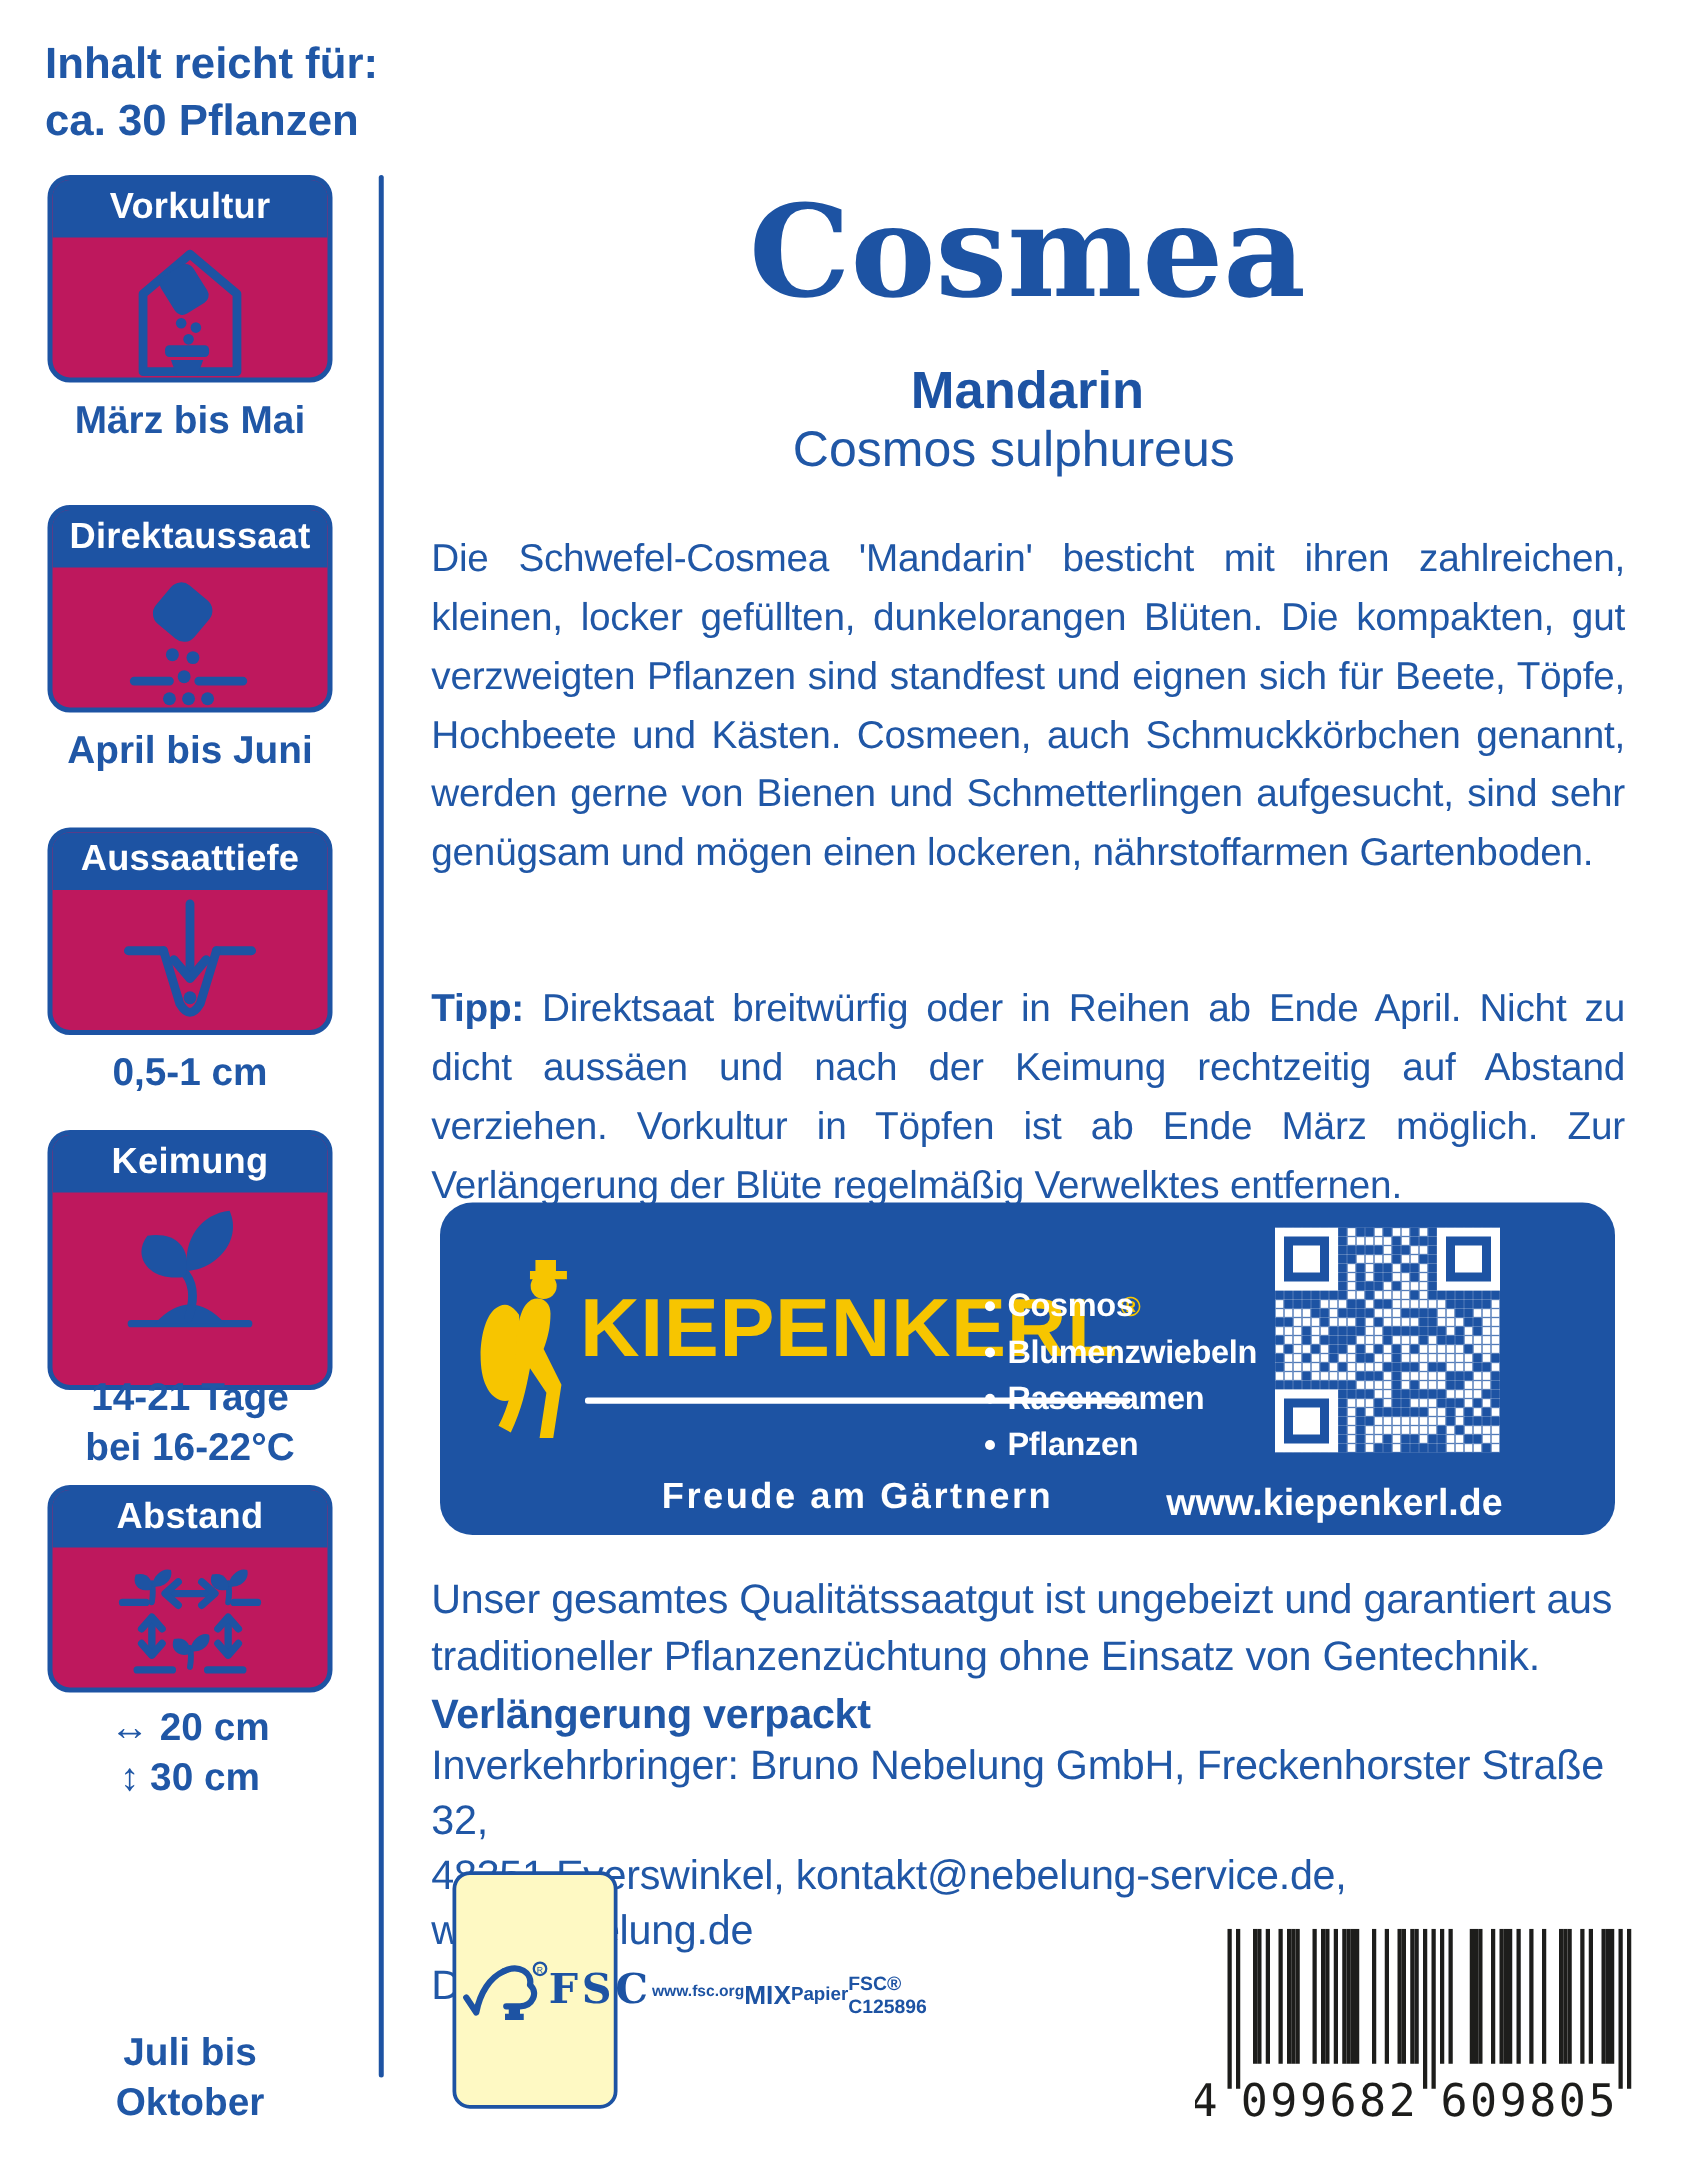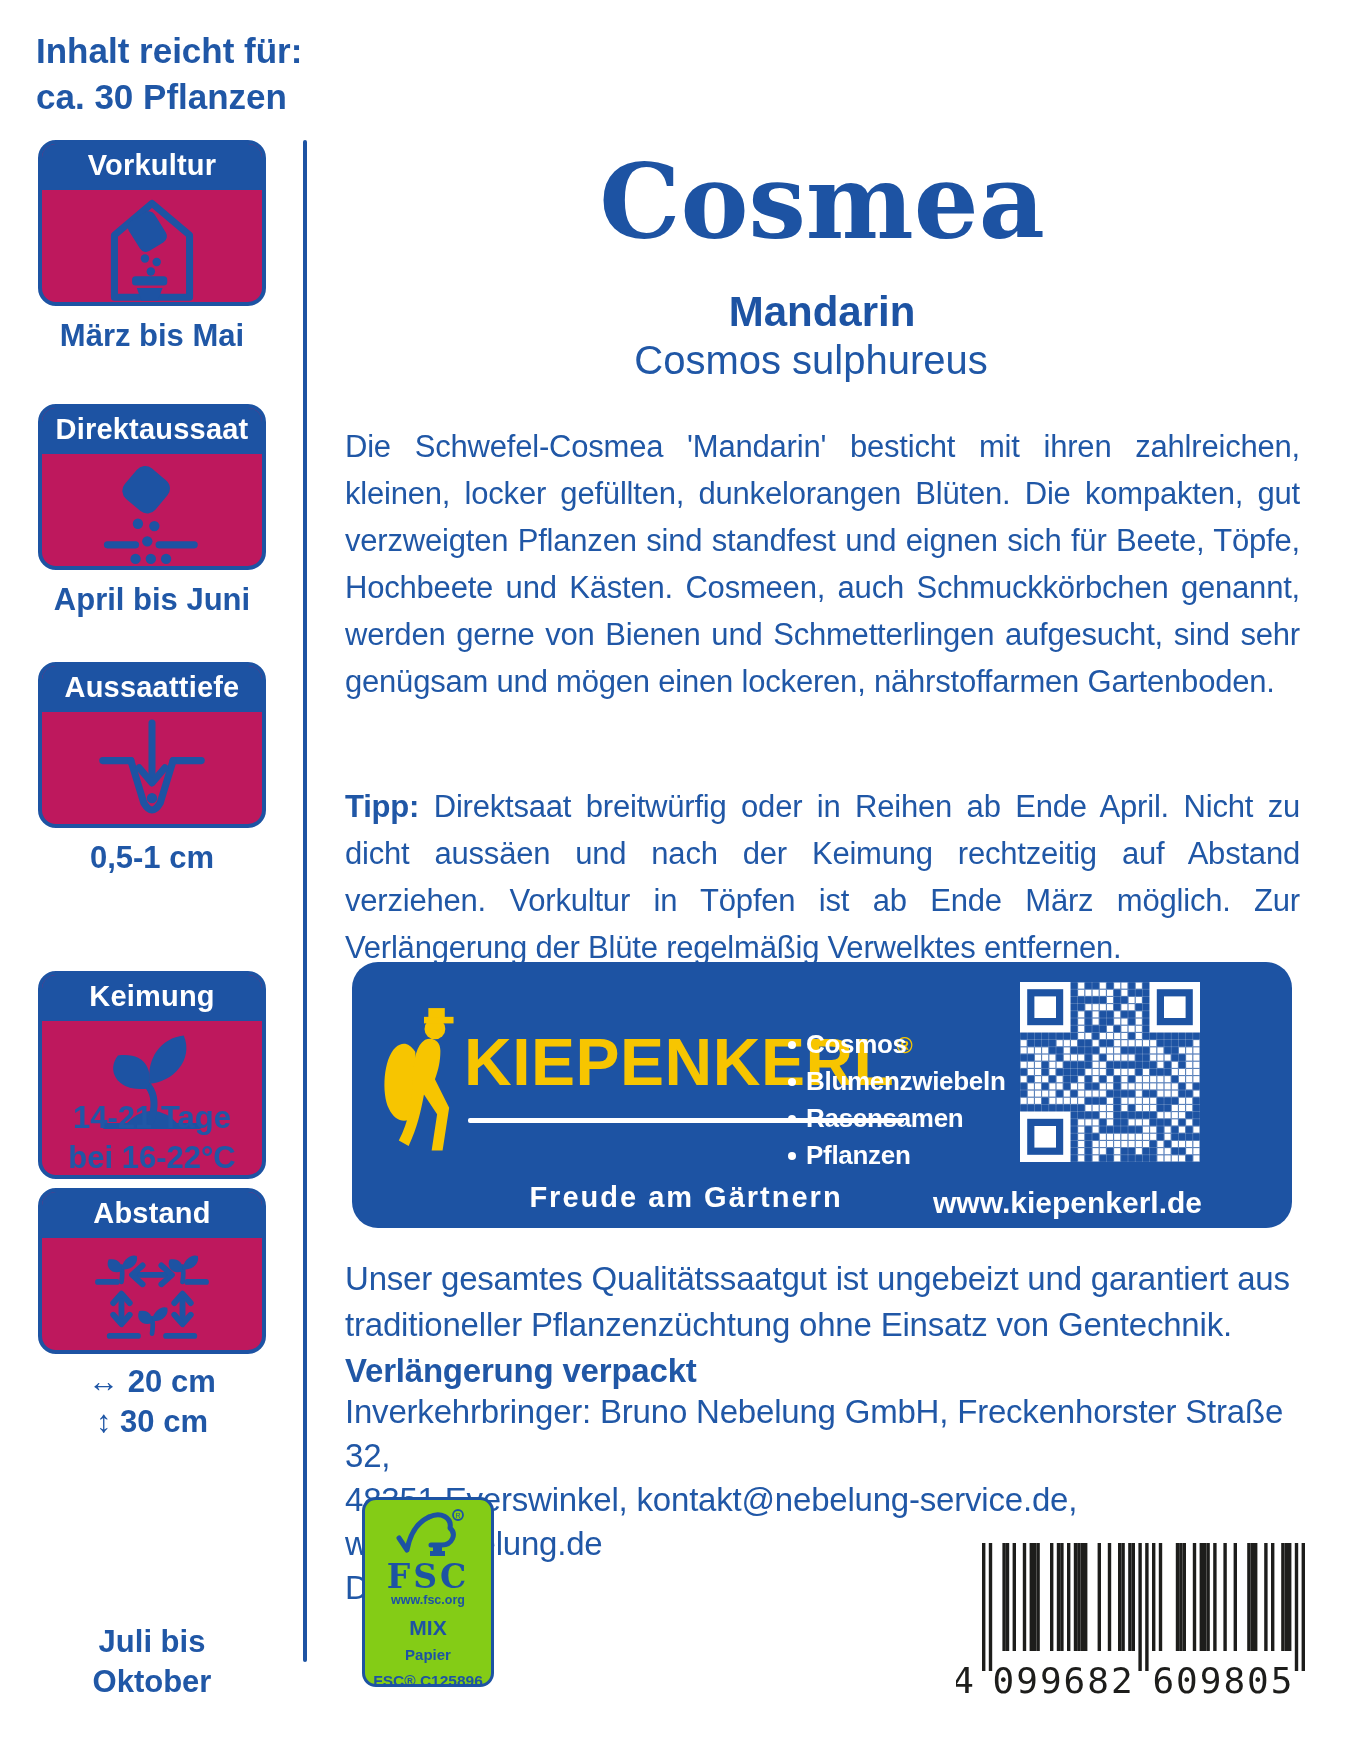--- a/index.html
+++ b/index.html
@@ -51,21 +51,21 @@
   .qr{position:absolute;left:668px;top:20px;}
   .kiep-url{position:absolute;right:90px;top:224px;color:#fff;font-weight:bold;font-size:30px;}
   
   .quality{position:absolute;left:345px;top:1256px;width:958px;font-size:33px;line-height:46px;
            letter-spacing:-.2px;color:var(--text-blue);}
   .quality .bold-line{font-weight:bold;}
   .dist{position:absolute;left:345px;top:1390px;width:958px;font-size:33px;line-height:44px;
         letter-spacing:-.2px;color:var(--text-blue);}
   
   .fsc{position:absolute;left:362px;top:1497px;width:132px;height:190px;border:3px solid var(--blue);
-       border-radius:14px;display:flex;flex-direction:column;align-items:center;color:var(--blue);background:#84cc16;}
+       border-radius:14px;display:flex;flex-direction:row;align-items:center;color:var(--blue);background:#fef9c3;}
   .fsc .word{font-family:"DejaVu Serif",serif;font-weight:bold;font-size:33px;letter-spacing:3px;line-height:30px;margin-top:-2px;}
   .fsc .url{font-size:12.5px;font-weight:600;margin-top:1px;}
   .fsc .mix{font-size:21px;font-weight:bold;margin-top:9px;}
   .fsc .papier{font-size:15px;font-weight:600;margin-top:6px;}
   .fsc .lic{font-size:15.5px;font-weight:bold;margin-top:9px;}
   
   .barcode{position:absolute;left:956px;top:1543px;width:356px;height:152px;background:#fff;}
 </style>
 </head>
 <body>
@@ -132,21 +132,21 @@
         <path d="M39,44 L50,57 L61,44" stroke="#1d53a3" stroke-width="6" stroke-linecap="round" stroke-linejoin="round"></path>
         <circle cx="50" cy="70" r="4.4" fill="#1d53a3"></circle>
       </svg>
     </div>
   </div>
   <div class="cap" style="top:838px">
     <div>0,5-1 cm</div>
     <div></div>
   </div>
 
-  <div class="infobox" style="top:971px;height:208px">
+  <div class="infobox" style="top:904px;height:208px">
     <div class="hd">Keimung</div>
     <div class="bd">
       <svg width="126" height="108" viewBox="0 0 100 92" fill="none">
         <path d="M10,86 H90" stroke="#1d53a3" stroke-width="5" stroke-linecap="round"></path>
         <path d="M26,86 Q50,60 74,86 Z" fill="#1d53a3"></path>
         <path d="M49,82 C53,70 53,60 47,52" stroke="#1d53a3" stroke-width="6" stroke-linecap="round"></path>
         <path d="M47,54 C22,58 10,40 21,26 C44,23 51,38 47,54 Z" fill="#1d53a3"></path>
         <path d="M48,50 C45,28 58,11 77,9 C86,30 67,49 48,50 Z" fill="#1d53a3"></path>
       </svg>
     </div>

